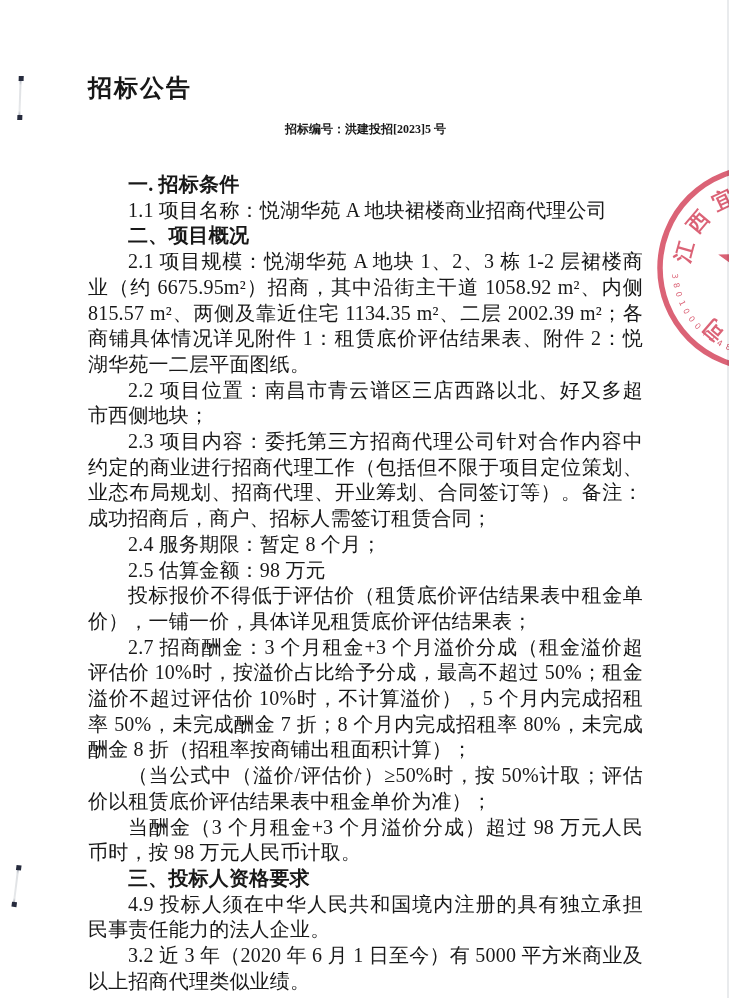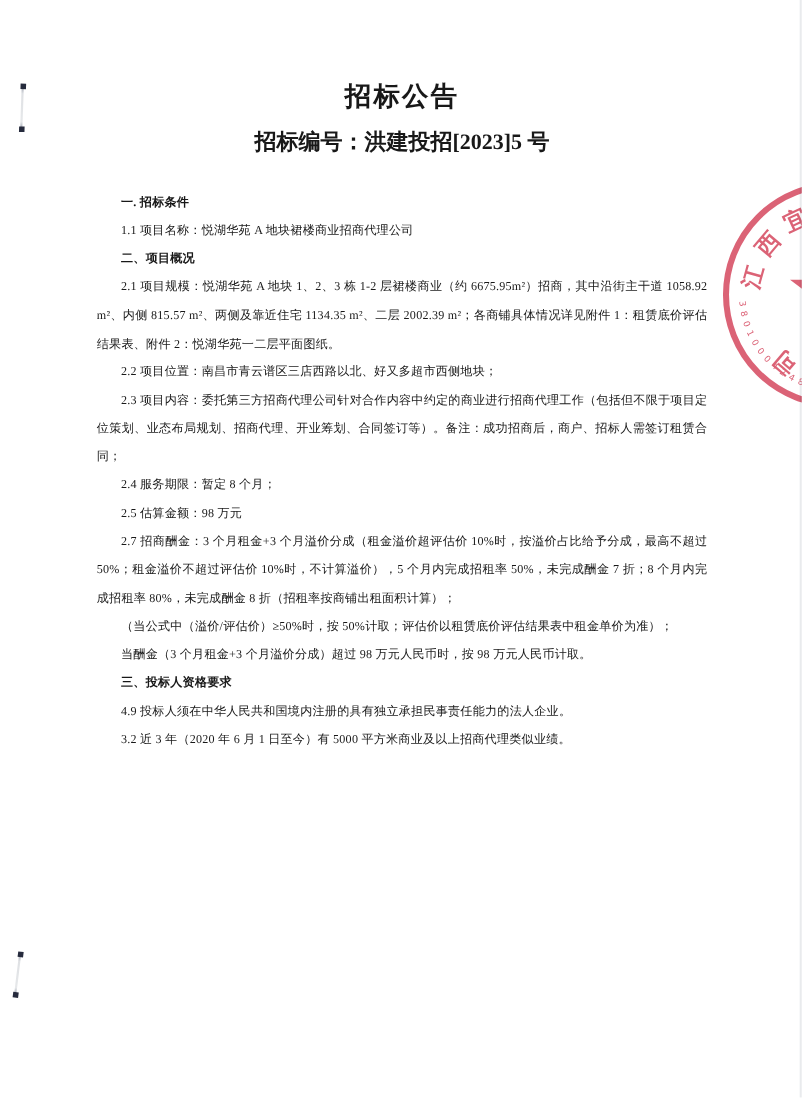--- a/index.html
+++ b/index.html
@@ -21,35 +21,34 @@
   .doc {
     position: absolute;
     left: 88px;
     top: 72px;
     width: 555px;
   }
   .title {
     font-size: 24px;
     line-height: 32px;
     font-weight: bold;
-    text-align: center;
     letter-spacing: 2px;
     margin: 0 0 12px 0;
   }
   .subtitle {
-    font-size: 20px;
+    font-size: 12px;
     line-height: 26px;
     font-weight: bold;
     text-align: center;
     margin: 0 0 30px 0;
   }
   .body-block { }
   .para {
     margin: 0;
-    font-size: 11px;
+    font-size: 20px;
     line-height: 25.7px;
     text-indent: 2em;
     text-align: justify;
     letter-spacing: 0.2px;
   }
   .para.heading { font-weight: bold; }
 
   
   .binding-mark {
     position: absolute;
@@ -119,20 +118,21 @@
     <h2 class="subtitle">招标编号：洪建投招[2023]5 号</h2>
     <div class="body-block">
         <p class="para heading">一. 招标条件</p>
         <p class="para body">1.1 项目名称：悦湖华苑 A 地块裙楼商业招商代理公司</p>
         <p class="para heading">二、项目概况</p>
         <p class="para body">2.1 项目规模：悦湖华苑 A 地块 1、2、3 栋 1-2 层裙楼商业（约 6675.95m²）招商，其中沿街主干道 1058.92 m²、内侧 815.57 m²、两侧及靠近住宅 1134.35 m²、二层 2002.39 m²；各商铺具体情况详见附件 1：租赁底价评估结果表、附件 2：悦湖华苑一二层平面图纸。</p>
         <p class="para body">2.2 项目位置：南昌市青云谱区三店西路以北、好又多超市西侧地块；</p>
         <p class="para body">2.3 项目内容：委托第三方招商代理公司针对合作内容中约定的商业进行招商代理工作（包括但不限于项目定位策划、业态布局规划、招商代理、开业筹划、合同签订等）。备注：成功招商后，商户、招标人需签订租赁合同；</p>
         <p class="para body">2.4 服务期限：暂定 8 个月；</p>
         <p class="para body">2.5 估算金额：98 万元</p>
+        <p class="para body">投标报价不得低于评估价（租赁底价评估结果表中租金单价），一铺一价，具体详见租赁底价评估结果表；</p>
         <p class="para body">2.7 招商酬金：3 个月租金+3 个月溢价分成（租金溢价超评估价 10%时，按溢价占比给予分成，最高不超过 50%；租金溢价不超过评估价 10%时，不计算溢价），5 个月内完成招租率 50%，未完成酬金 7 折；8 个月内完成招租率 80%，未完成酬金 8 折（招租率按商铺出租面积计算）；</p>
         <p class="para body">（当公式中（溢价/评估价）≥50%时，按 50%计取；评估价以租赁底价评估结果表中租金单价为准）；</p>
         <p class="para body">当酬金（3 个月租金+3 个月溢价分成）超过 98 万元人民币时，按 98 万元人民币计取。</p>
         <p class="para heading">三、投标人资格要求</p>
         <p class="para body">4.9 投标人须在中华人民共和国境内注册的具有独立承担民事责任能力的法人企业。</p>
         <p class="para body">3.2 近 3 年（2020 年 6 月 1 日至今）有 5000 平方米商业及以上招商代理类似业绩。</p>
       </div>
   </div>
 
 </div>

